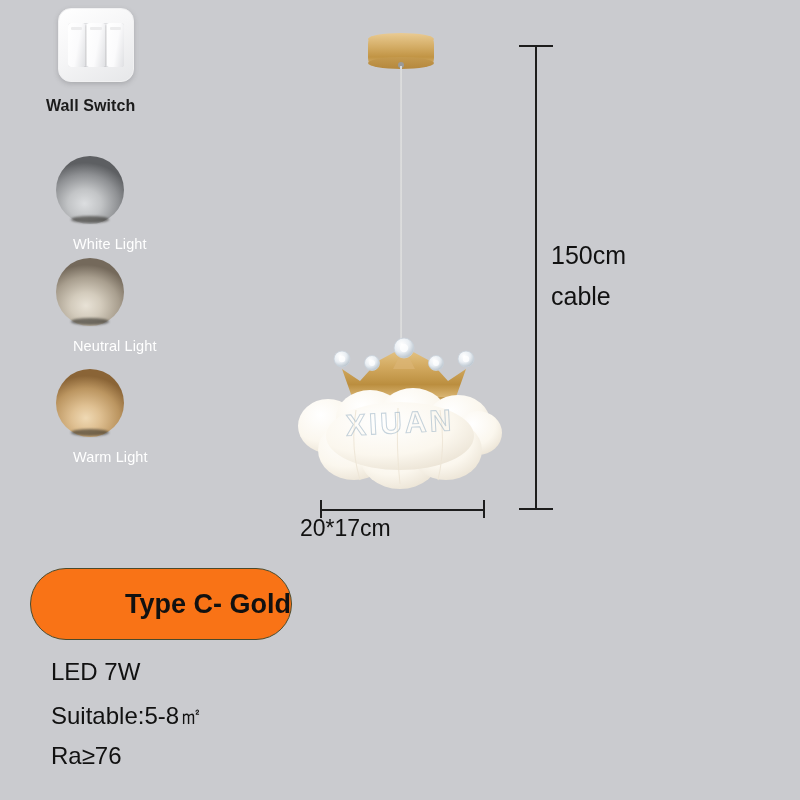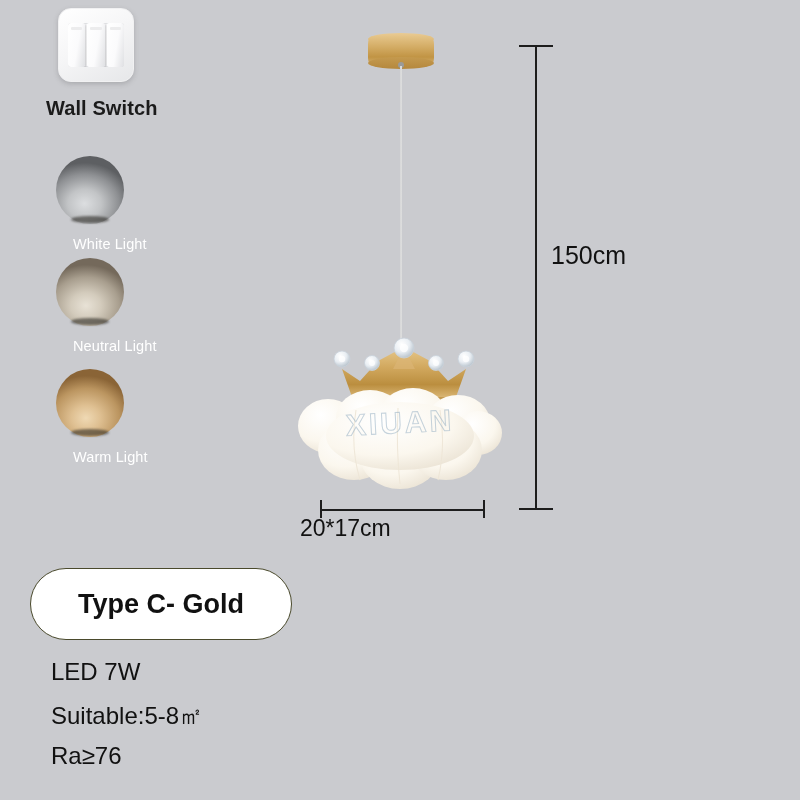--- a/index.html
+++ b/index.html
@@ -61,21 +61,21 @@
     position: absolute;
     left: 3px;
     right: 3px;
     top: 4px;
     height: 3px;
     background: #ececed;
     border-radius: 1px;
   }
   .caption-dark {
     margin-top: 15px;
-    font-size: 20px;
+    font-size: 16px;
     font-weight: bold;
     color: #1b1b1b;
     text-align: left;
     letter-spacing: .1px;
   }
 
   
   .light-opt {
     position: absolute;
     left: 46px;
@@ -242,26 +242,26 @@
   }
 
   
   #type-badge {
     position: absolute;
     left: 30px;
     top: 568px;
     width: 262px;
     height: 72px;
     border-radius: 36px;
-    background: #ffffff;
+    background: #f97316;
     border: 1px solid #4a4a2c;
     box-sizing: border-box;
     display: flex;
     align-items: center;
-    justify-content: center;
+    justify-content: flex-end;
     font-size: 27px;
     font-weight: bold;
     color: #111;
   }
   .spec-line {
     position: absolute;
     left: 51px;
     font-size: 24px;
     color: #111;
     white-space: nowrap;
@@ -363,20 +363,21 @@
     </svg>
 
     <div class="watermark">XIUAN</div>
   </div>
 
   <div class="dim-v-line"></div>
   <div class="dim-v-tick" id="dim-v-tick-top"></div>
   <div class="dim-v-tick" id="dim-v-tick-bot"></div>
   <div id="dim-v-label">
     <div>150cm</div>
+    <div>cable</div>
   </div>
 
   <div class="dim-h-line"></div>
   <div class="dim-h-tick" id="dim-h-tick-l"></div>
   <div class="dim-h-tick" id="dim-h-tick-r"></div>
   <div id="dim-h-label">20*17cm</div>
 
   <div id="type-badge">
     <span>Type C- Gold</span>
   </div>

